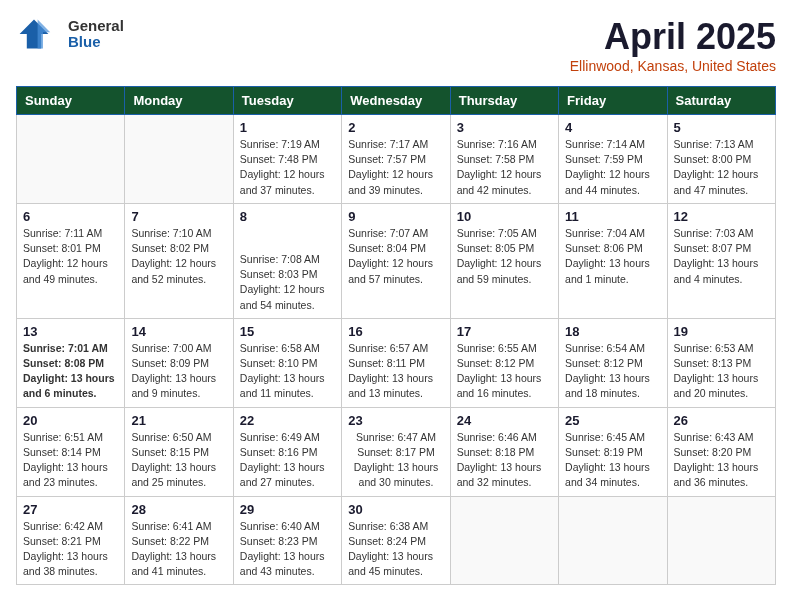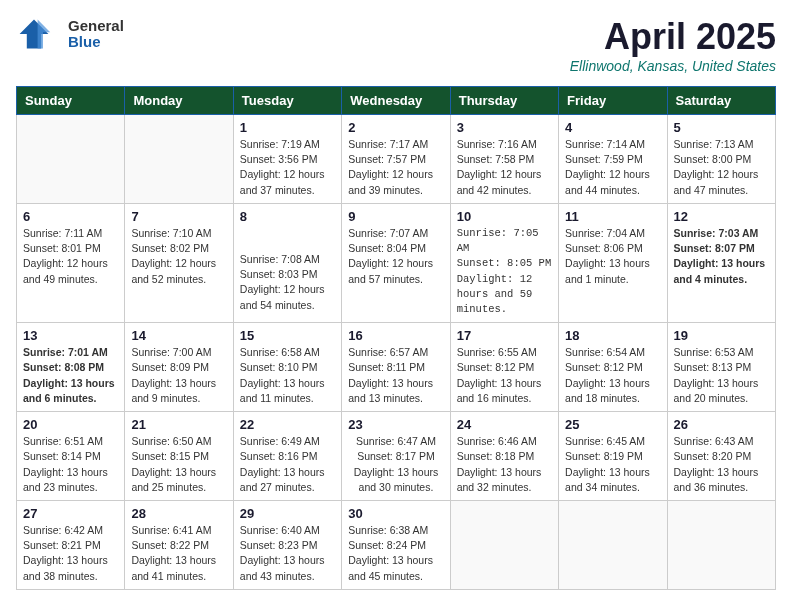--- a/index.html
+++ b/index.html
@@ -43,22 +43,21 @@
     .title-block {
       text-align: right;
     }
     .month-title {
       font-size: 36px;
       font-weight: bold;
       color: #1a1a2e;
     }
     .location {
       font-size: 14px;
-      color: #0f766e;
-      font-style: italic;
+      color: #c2410c;
     }
     .calendar {
       width: 100%;
       border-collapse: collapse;
       border: 1px solid #ccc;
     }
     .calendar th {
       background: #14532d;
       color: #fff;
       font-size: 13px;
@@ -122,21 +121,21 @@
         <th>Saturday</th>
       </tr>
   </thead>
   <tbody id="calendar-body">
   <tr>
         <td class="empty-cell"></td>
         <td class="empty-cell"></td>
         <td>
           <div class="day-num">1</div>
           <div class="day-info" style="white-space: pre-line;">Sunrise: 7:19 AM
-Sunset: 3:56 PM
+Sunset: 7:48 PM
 Daylight: 12 hours and 37 minutes.</div>
         </td>
         <td>
           <div class="day-num">2</div>
           <div class="day-info" style="white-space: pre-line;">Sunrise: 7:17 AM
 Sunset: 7:57 PM
 Daylight: 12 hours and 39 minutes.</div>
         </td>
         <td>
           <div class="day-num">3</div>
@@ -177,33 +176,33 @@
 Daylight: 12 hours and 54 minutes.</div>
         </td>
         <td>
           <div class="day-num">9</div>
           <div class="day-info" style="white-space: pre-line;">Sunrise: 7:07 AM
 Sunset: 8:04 PM
 Daylight: 12 hours and 57 minutes.</div>
         </td>
         <td>
           <div class="day-num">10</div>
-          <div class="day-info" style="white-space: pre-line; font-family: Liberation Mono, monospace;">Sunrise: 7:05 AM
+          <div class="day-info" style="white-space: pre-line;">Sunrise: 7:05 AM
 Sunset: 8:05 PM
 Daylight: 12 hours and 59 minutes.</div>
         </td>
         <td>
           <div class="day-num">11</div>
           <div class="day-info" style="white-space: pre-line;">Sunrise: 7:04 AM
 Sunset: 8:06 PM
 Daylight: 13 hours and 1 minute.</div>
         </td>
         <td>
           <div class="day-num">12</div>
-          <div class="day-info" style="white-space: pre-line; font-weight: bold;">Sunrise: 7:03 AM
+          <div class="day-info" style="white-space: pre-line;">Sunrise: 7:03 AM
 Sunset: 8:07 PM
 Daylight: 13 hours and 4 minutes.</div>
         </td>
       </tr>
       <tr>
         <td>
           <div class="day-num">13</div>
           <div class="day-info" style="white-space: pre-line; font-weight: bold;">Sunrise: 7:01 AM
 Sunset: 8:08 PM
 Daylight: 13 hours and 6 minutes.</div>

